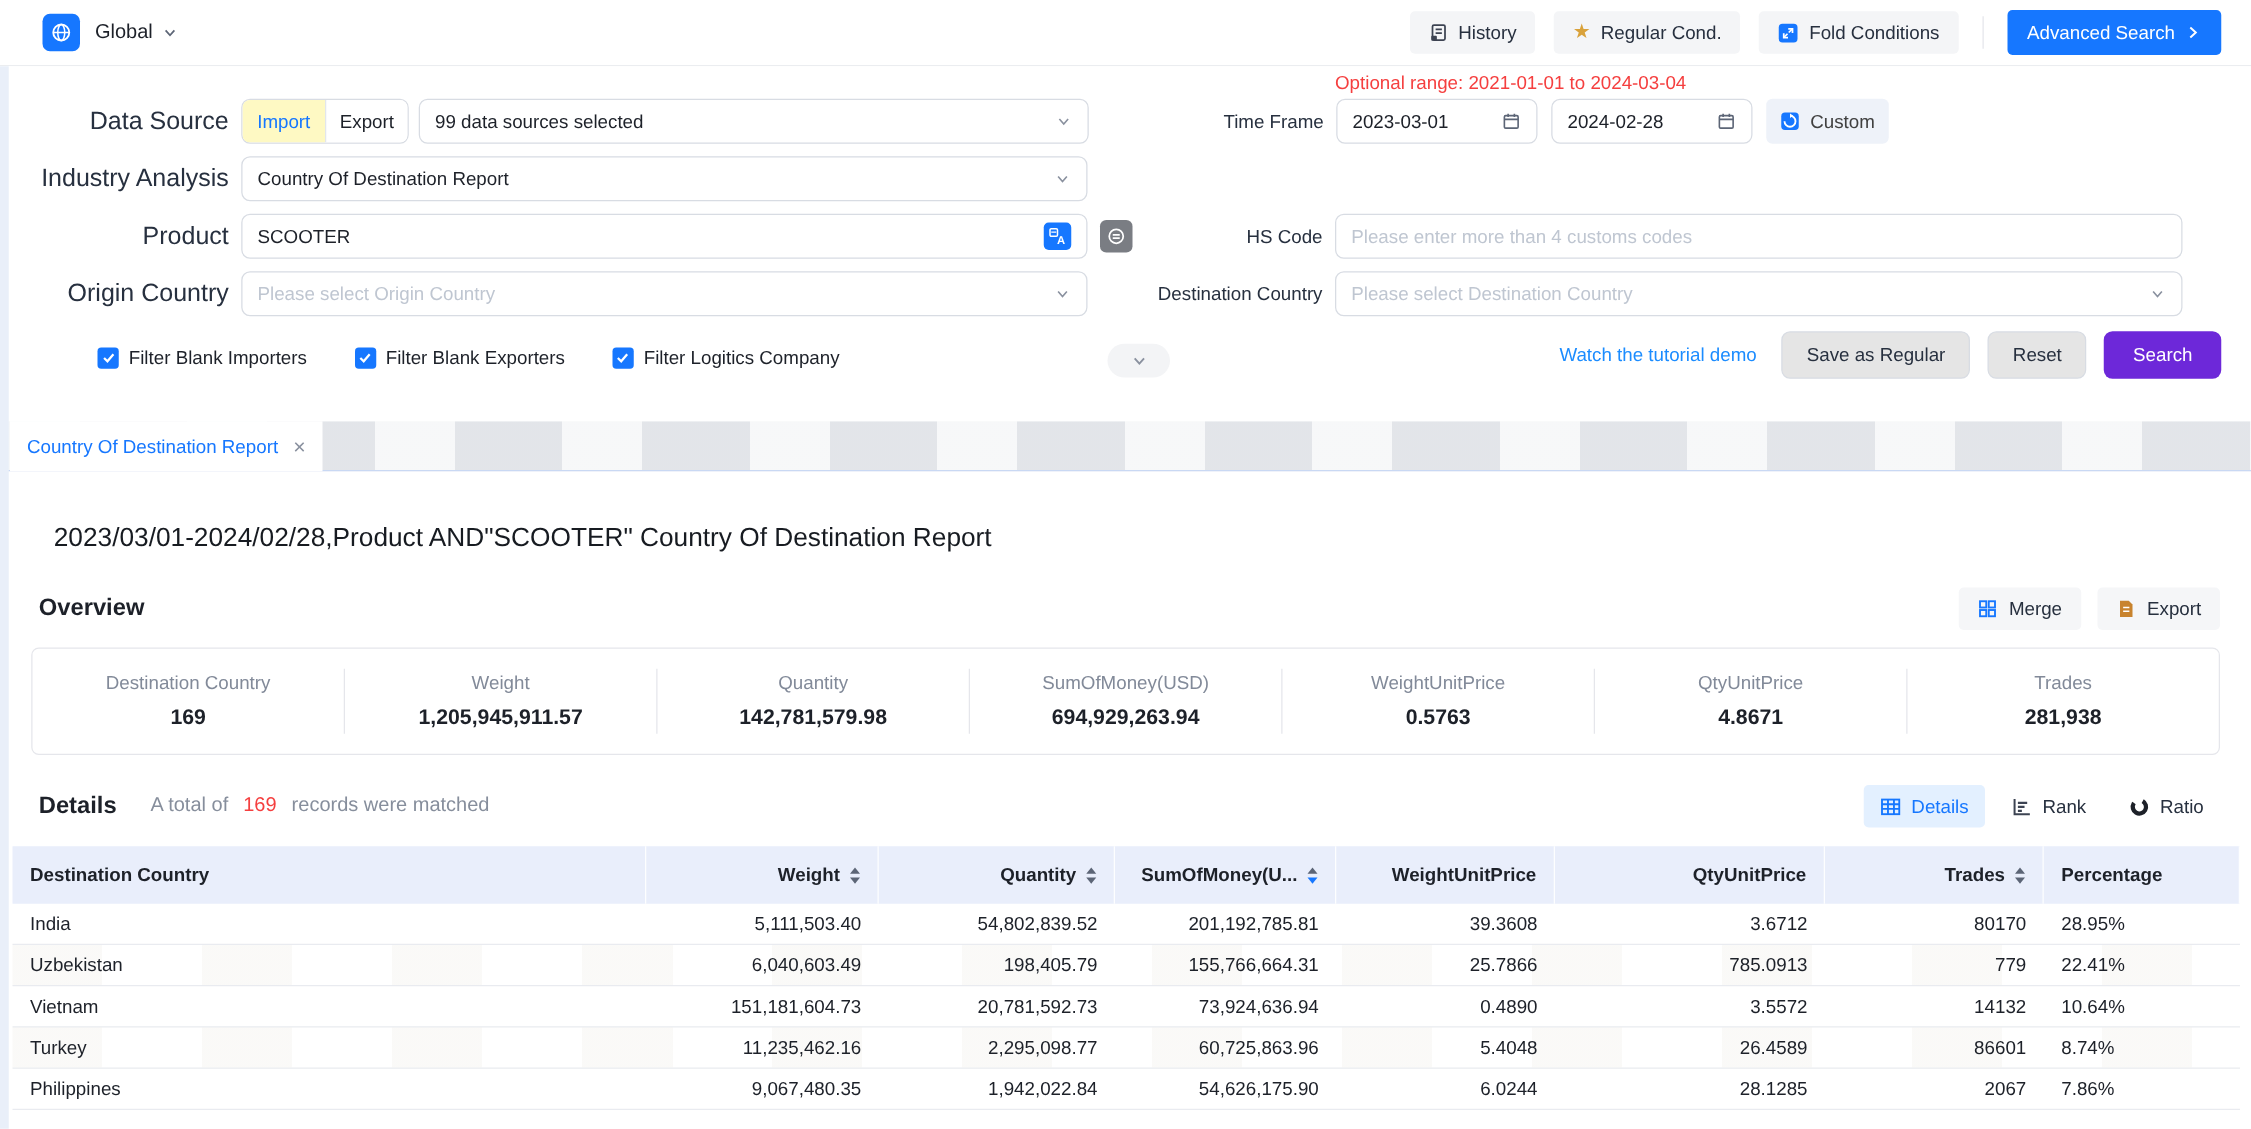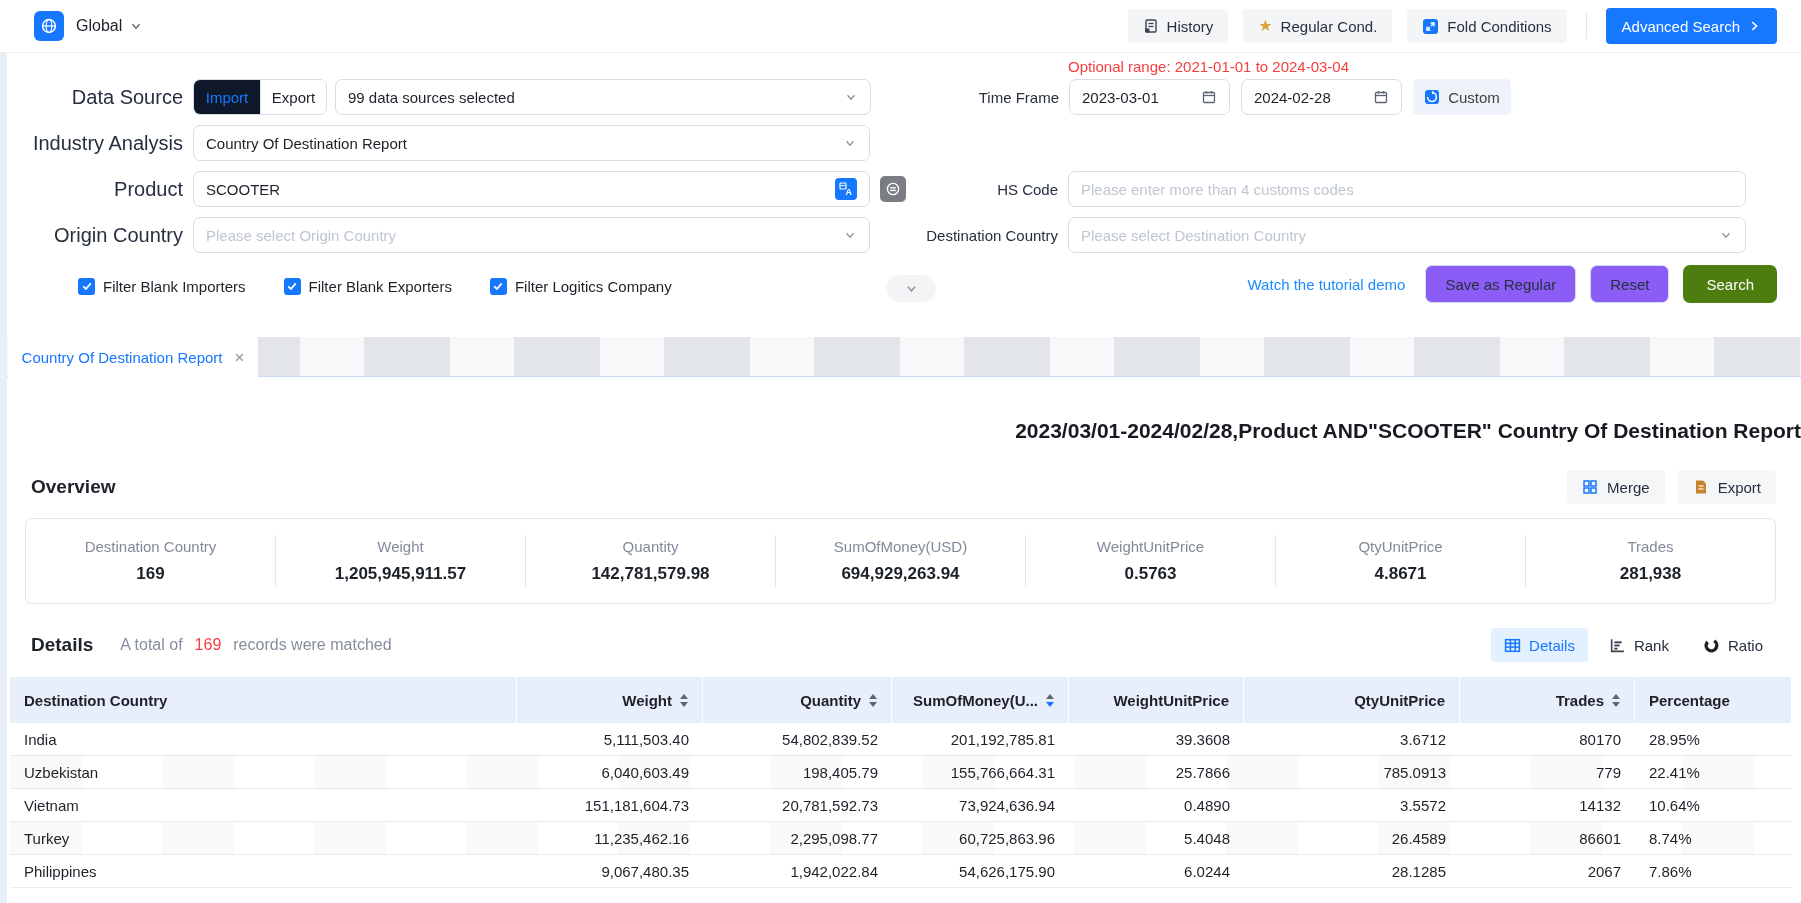--- a/index.html
+++ b/index.html
@@ -31,55 +31,55 @@
   .flabel{ width:193px; text-align:right; padding-right:10px; font-size:20px; color:#27303f; flex:none; }
   .rlabel{ width:198px; text-align:right; padding-right:10px; font-size:15px; color:#27303f; flex:none; }
   .rlabel-narrow{ width:162px; }
   .ctrl{ height:36px; border:1px solid #d8dce3; border-radius:7px; background:#fff;
     display:flex; align-items:center; padding:0 12px; font-size:15px; }
   .between{ justify-content:space-between; }
   .w-left{ width:677px; } .w-right{ width:678px; } .w-select{ width:536px; margin-left:8px; }
   .placeholder{ color:#bfc6d1; }
   .seg{ display:flex; border:1px solid #d8dce3; border-radius:7px; overflow:hidden; height:36px; flex:none; }
   .seg-item{ width:66px; display:flex; align-items:center; justify-content:center; font-size:15px; cursor:pointer;}
-  .seg-on{ background:#0f172a; color:#1677ff; }
+  .seg-on{ background:#fef9c3; color:#1677ff; }
   .seg-off{ background:#fff; border-left:1px solid #e2e6ec; }
   .date-box{ width:161px; justify-content:space-between; } .ml11{ margin-left:11px; }
   .custom-btn{ width:98px; height:36px; margin-left:11px; border:none; border-radius:5px;
     background:#eef2f9; display:flex; align-items:center; justify-content:center; gap:8px;
     font-size:15px; font-family:inherit; color:#404040; cursor:pointer;}
   .trans-ic{ width:22px; height:22px; background:#1677ff; border-radius:4px; flex:none;
     display:flex; align-items:center; justify-content:center; }
   .exact-btn{ width:26px; height:26px; margin-left:10px; background:#7a7d83; border:none;
     border-radius:5px; display:flex; align-items:center; justify-content:center; flex:none; cursor:pointer;}
   .prod-input{ border:none; outline:none; flex:1; font-size:15px; font-family:inherit; color:#1d2129; }
 
   .r5-checks{ position:absolute; left:78px; top:220px; display:flex; gap:38px; align-items:center; height:26px;}
   .cb-item{ display:flex; align-items:center; gap:8px; font-size:15px; cursor:pointer; }
   .cb-box{ width:17px; height:17px; background:#1677ff; border-radius:3px; display:flex;
     align-items:center; justify-content:center; flex:none; }
   .collapse-pill{ position:absolute; left:886px; top:222px; width:50px; height:27px; border-radius:14px;
     background:#f3f4f6; display:flex; align-items:center; justify-content:center; cursor:pointer;}
   .factions{ position:absolute; right:24px; top:212px; display:flex; gap:14px; align-items:center; height:38px;}
   .link{ color:#1b8cff; font-size:15px; cursor:pointer; margin-right:6px;}
-  .btn-plain{ height:38px; border:1px solid #d8dce3; border-radius:7px; background:#8b5cf6;
+  .btn-plain{ height:38px; border:1px solid #d8dce3; border-radius:7px; background:#e5e5e5;
     padding:0 19px; font-size:15px; font-family:inherit; color:#27303f; cursor:pointer;}
-  .btn-primary{ height:38px; border:none; border-radius:7px; background:#4d7c0f; color:#fff;
+  .btn-primary{ height:38px; border:none; border-radius:7px; background:#6d28d9; color:#fff;
     padding:0 23px; font-size:15px; font-family:inherit; cursor:pointer;}
 
   
   .tabstrip{ height:40px; background:#edeff2;
     background-image:repeating-linear-gradient(90deg, rgba(255,255,255,.55) 0 64px, rgba(203,206,213,.30) 64px 150px);
     border-bottom:1px solid #c9d8f3; display:flex; }
   .tab{ width:250px; height:40px; margin-left:8px; background:#fff; display:flex; align-items:center;
     justify-content:center; gap:12px; font-size:15px; color:#1677ff; cursor:pointer; }
   .tab-close{ color:#8a919f; font-size:17px; line-height:1; cursor:pointer;}
 
   
-  .title{ text-align:right; font-size:21px; font-weight:bold; margin-top:42px; color:#171b21;padding-left:43px;}
+  .title{ text-align:left; font-size:21px; font-weight:normal; margin-top:42px; color:#171b21;padding-left:43px;}
   .ov-row{ display:flex; justify-content:space-between; align-items:center; padding:0 25px; margin-top:27px; }
   .sec-h{ font-size:19px; font-weight:bold; padding-left:6px; }
   .chips{ display:flex; gap:13px; }
   .chip{ height:34px; background:#f5f6f8; border:none; border-radius:4px; font-size:15px;
     display:flex; align-items:center; gap:9px; padding:0 15px; font-family:inherit; color:#27303f; cursor:pointer;}
   .stats{ margin:14px 25px 0; border:1px solid #e5e6eb; border-radius:6px; height:86px;
     display:flex; align-items:center; }
   .stat{ flex:1; text-align:center; height:52px; border-left:1px solid #e5e6eb; }
   .stat:first-child{ border-left:none; }
   .stat-label{ color:#828a99; font-size:15px; margin-top:3px; }

